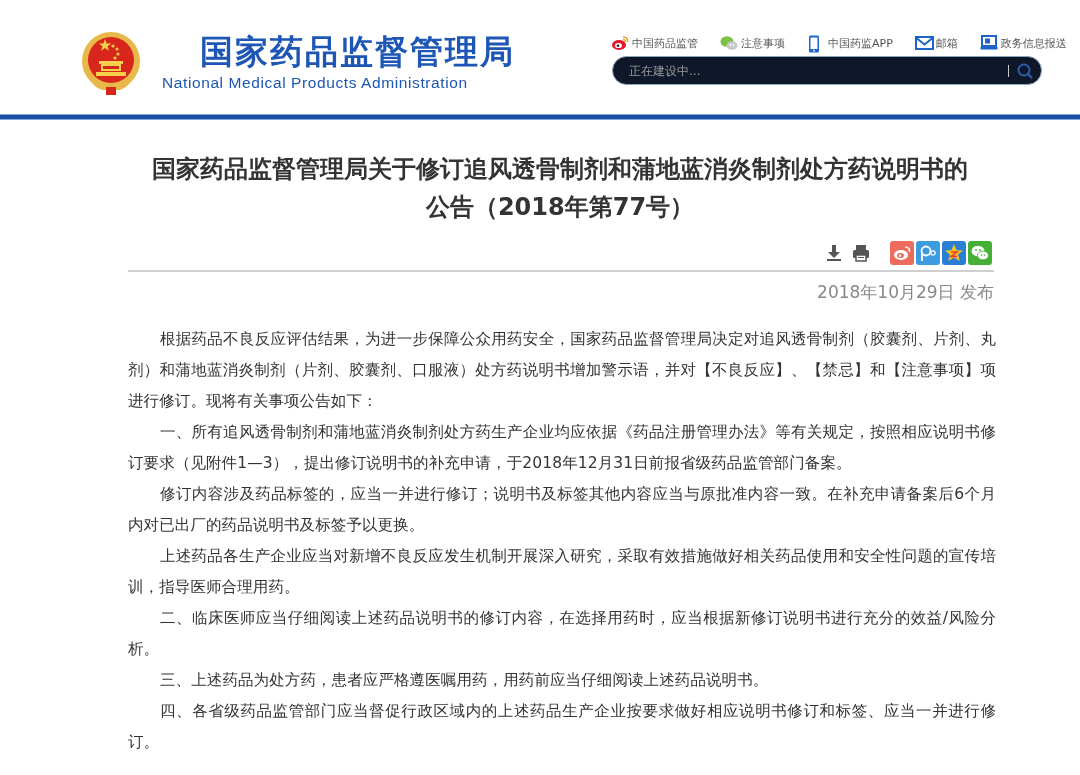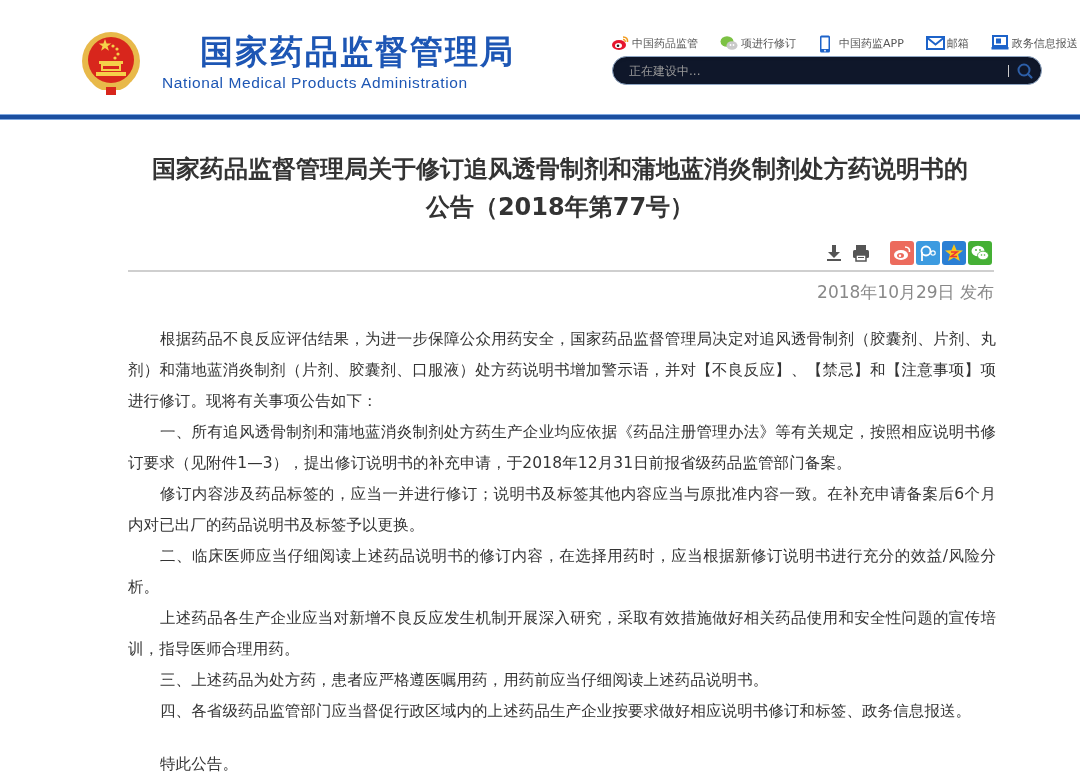--- a/index.html
+++ b/index.html
@@ -123,21 +123,21 @@
       </div>
       <div class="toplink">
         <span class="ico">
           <svg width="18" height="16" viewBox="0 0 18 16">
             <ellipse cx="7" cy="6.5" rx="6.5" ry="5.3" fill="#7cc144"></ellipse>
             <ellipse cx="12" cy="10.5" rx="5.5" ry="4.3" fill="#c9c9c9"></ellipse>
             <circle cx="10.5" cy="10" r="0.9" fill="#fff"></circle>
             <circle cx="13.5" cy="10" r="0.9" fill="#fff"></circle>
           </svg>
         </span>
-        <span>项进行修订</span>
+        <span>注意事项</span>
       </div>
       <div class="toplink">
         <span class="ico">
           <svg width="14" height="18" viewBox="0 0 14 18">
             <rect x="2" y="0.5" width="10" height="17" rx="1.5" fill="#1d63c9"></rect>
             <rect x="3.5" y="2.5" width="7" height="11.5" fill="#fff"></rect>
             <circle cx="7" cy="15.7" r="0.9" fill="#fff"></circle>
           </svg>
         </span>
         <span>中国药监APP</span>
@@ -232,20 +232,20 @@
     </div>
   </div>
 
   <div class="hr"></div>
   <div class="date">2018年10月29日 发布</div>
 
   <div class="content">
     <p>根据药品不良反应评估结果，为进一步保障公众用药安全，国家药品监督管理局决定对追风透骨制剂（胶囊剂、片剂、丸剂）和蒲地蓝消炎制剂（片剂、胶囊剂、口服液）处方药说明书增加警示语，并对【不良反应】、【禁忌】和【注意事项】项进行修订。现将有关事项公告如下：</p>
     <p>一、所有追风透骨制剂和蒲地蓝消炎制剂处方药生产企业均应依据《药品注册管理办法》等有关规定，按照相应说明书修订要求（见附件1—3），提出修订说明书的补充申请，于2018年12月31日前报省级药品监管部门备案。</p>
     <p>修订内容涉及药品标签的，应当一并进行修订；说明书及标签其他内容应当与原批准内容一致。在补充申请备案后6个月内对已出厂的药品说明书及标签予以更换。</p>
+    <p>上述药品各生产企业应当对新增不良反应发生机制开展深入研究，采取有效措施做好相关药品使用和安全性问题的宣传培训，指导医师合理用药。</p>
     <p>二、临床医师应当仔细阅读上述药品说明书的修订内容，在选择用药时，应当根据新修订说明书进行充分的效益/风险分析。</p>
-    <p>上述药品各生产企业应当对新增不良反应发生机制开展深入研究，采取有效措施做好相关药品使用和安全性问题的宣传培训，指导医师合理用药。</p>
     <p>三、上述药品为处方药，患者应严格遵医嘱用药，用药前应当仔细阅读上述药品说明书。</p>
-    <p>四、各省级药品监管部门应当督促行政区域内的上述药品生产企业按要求做好相应说明书修订和标签、政务信息报送。</p>
+    <p>四、各省级药品监管部门应当督促行政区域内的上述药品生产企业按要求做好相应说明书修订和标签、应当一并进行修订。</p>
     <p class="closing">特此公告。</p>
   </div>
 
 </div>
 
 </body></html>

